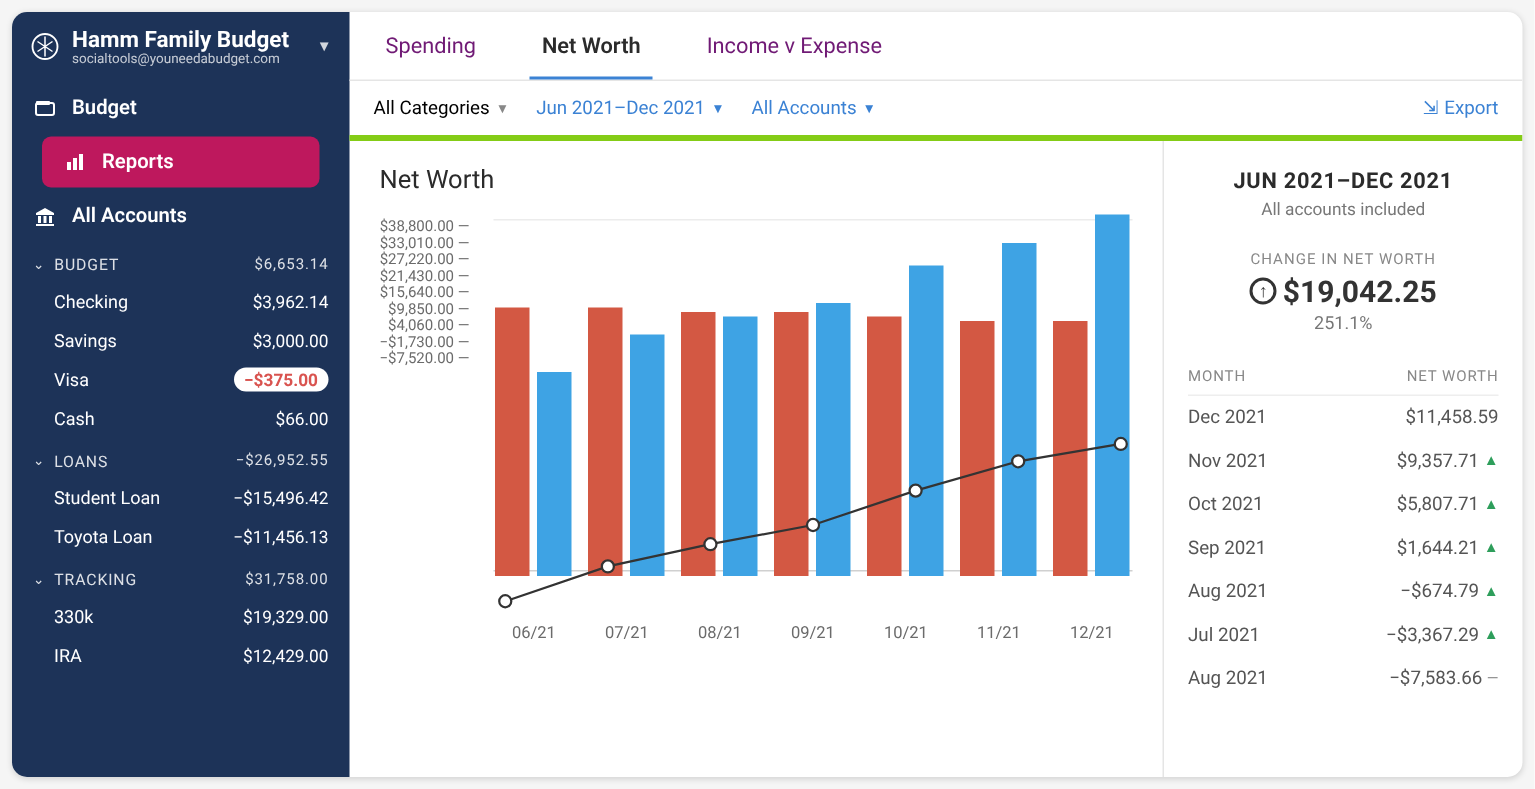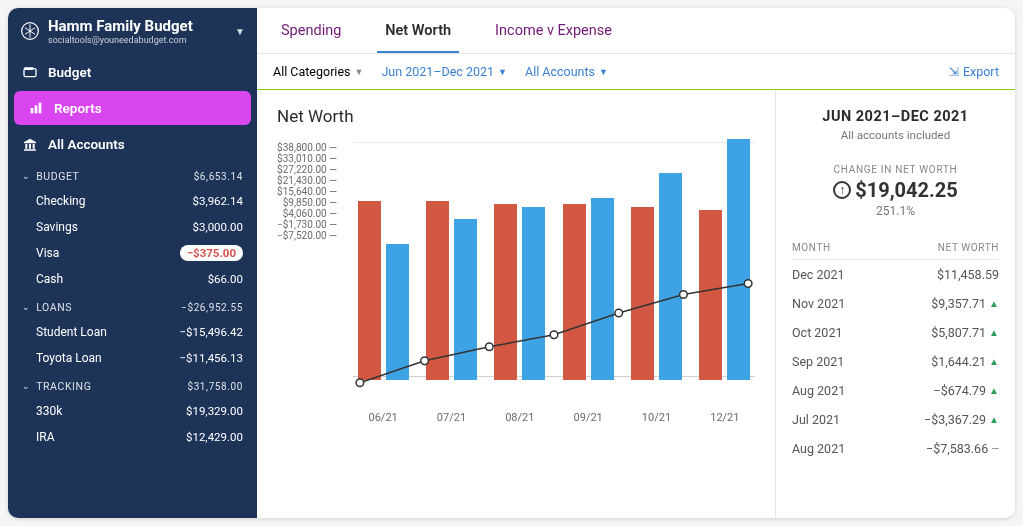--- a/index.html
+++ b/index.html
@@ -1,37 +1,37 @@
 <!DOCTYPE html>
 <html><head>
 <meta charset="utf-8">
 <style>
 *{box-sizing:border-box;margin:0;padding:0;font-family:-apple-system,BlinkMacSystemFont,"Segoe UI",Roboto,sans-serif}
 body{background:#f5f5f5;padding:8px}
 .app{display:flex;width:1007px;height:510px;border-radius:10px;overflow:hidden;box-shadow:0 1px 4px rgba(0,0,0,.15);background:#fff}
-.sidebar{width:249px;background:#1d3358;color:#fff;display:flex;flex-direction:column;font-size:12.5px}
+.sidebar{width:225px;background:#1d3358;color:#fff;display:flex;flex-direction:column;font-size:12.5px}
 .sb-hdr{padding:10px 12px;display:flex;align-items:center;gap:8px}
 .sb-logo{width:20px;height:20px;flex:0 0 20px}
 .sb-title{font-size:15px;font-weight:700;line-height:1.1}
 .sb-email{font-size:9px;opacity:.75}
 .sb-hdr .caret{margin-left:auto;font-size:10px;opacity:.8}
 .nav-item{display:flex;align-items:center;gap:10px;padding:9px 14px;font-size:13.5px;font-weight:600;cursor:pointer}
-.nav-item.active{background:#d946ef;border-radius:6px;margin:2px 6px}
+.nav-item.active{background:#be185d;border-radius:6px;margin:2px 20px}
 .nav-icon{width:16px;height:16px;display:inline-block}
 .section-hdr{display:flex;align-items:center;padding:9px 14px 5px;font-size:10.5px;letter-spacing:.6px;text-transform:uppercase;opacity:.85;cursor:pointer}
 .section-hdr .chev{margin-right:6px;font-size:9px}
 .section-hdr .amt{margin-left:auto;font-size:10px}
 .acct{display:flex;align-items:center;padding:6px 14px 6px 28px;font-size:12px;cursor:pointer}
 .acct .amt{margin-left:auto;font-size:11.5px}
 .pill-neg{background:#ffffff;color:#d9534f;font-weight:700;border-radius:10px;padding:1px 7px}
 .main{flex:1;display:flex;flex-direction:column}
 .tabs{display:flex;padding:0 16px;border-bottom:1px solid #e5e5e5}
 .tab{padding:14px 8px;margin-right:28px;font-size:14.5px;color:#701a75;cursor:pointer}
 .tab.active{color:#2b2b2b;font-weight:600;border-bottom:2.5px solid #3b82d4;padding-bottom:11px}
-.filters{display:flex;align-items:center;padding:10px 16px;border-bottom:1px solid #84cc16;font-size:12.5px}
+.filters{display:flex;align-items:center;padding:10px 16px;border-bottom:4px solid #84cc16;font-size:12.5px}
 .filter{display:flex;align-items:center;gap:4px;margin-right:18px;cursor:pointer}
 .filter.blue{color:#3b82d4}
 .filters .export{margin-left:auto;color:#3b82d4;display:flex;align-items:center;gap:4px;cursor:pointer}
 .content{flex:1;display:flex;overflow:hidden}
 .chart-panel{flex:1;padding:16px 10px 8px 20px;display:flex;flex-direction:column}
 .chart-title{font-size:17px;color:#2b2b2b;margin-bottom:10px}
 .chart-body{flex:1;display:flex}
 .yaxis{display:flex;flex-direction:column;justify-content:flex-start;align-items:flex-end;font-size:10px;color:#6b6b6b;padding:6px 6px 28px 0;height:320px}
 .plot{flex:1;position:relative;height:320px}
 .bars{position:absolute;inset:0;display:flex;padding:6px 6px 28px 6px}
@@ -210,20 +210,25 @@
                   <div class="bar neg" style="height:182.14594127806564px"></div>
                   <div class="xlabel">09/21</div>
                 </div>
                 <div class="group">
                   <div class="bar pos" style="height:172.88428324697753px"></div>
                   <div class="bar neg" style="height:206.84369602763385px"></div>
                   <div class="xlabel">10/21</div>
                 </div>
                 <div class="group">
                   <div class="bar pos" style="height:169.79706390328153px"></div>
+                  <div class="bar neg" style="height:222.279792746114px"></div>
+                  <div class="xlabel">11/21</div>
+                </div>
+                <div class="group">
+                  <div class="bar pos" style="height:169.79706390328153px"></div>
                   <div class="bar neg" style="height:240.80310880829015px"></div>
                   <div class="xlabel">12/21</div>
                 </div>
               </div>
             <svg class="line-svg" id="linesvg" viewBox="0 0 500 320" preserveAspectRatio="none">
                 <path d="M20,292.3930647668394 L96.66666666666667,266.35934671848014 L173.33333333333334,249.73467055267704 L250,235.41614723661488 L326.6666666666667,209.70887176165803 L403.33333333333337,187.78961442141625 L480,174.817859671848" fill="none" stroke="#333" stroke-width="1.5" vector-effect="non-scaling-stroke"></path>
                 <circle cx="20" cy="292.3930647668394" r="4.5" fill="#fff" stroke="#333" stroke-width="1.5" vector-effect="non-scaling-stroke"></circle>
                 <circle cx="96.66666666666667" cy="266.35934671848014" r="4.5" fill="#fff" stroke="#333" stroke-width="1.5" vector-effect="non-scaling-stroke"></circle>
                 <circle cx="173.33333333333334" cy="249.73467055267704" r="4.5" fill="#fff" stroke="#333" stroke-width="1.5" vector-effect="non-scaling-stroke"></circle>
                 <circle cx="250" cy="235.41614723661488" r="4.5" fill="#fff" stroke="#333" stroke-width="1.5" vector-effect="non-scaling-stroke"></circle>

